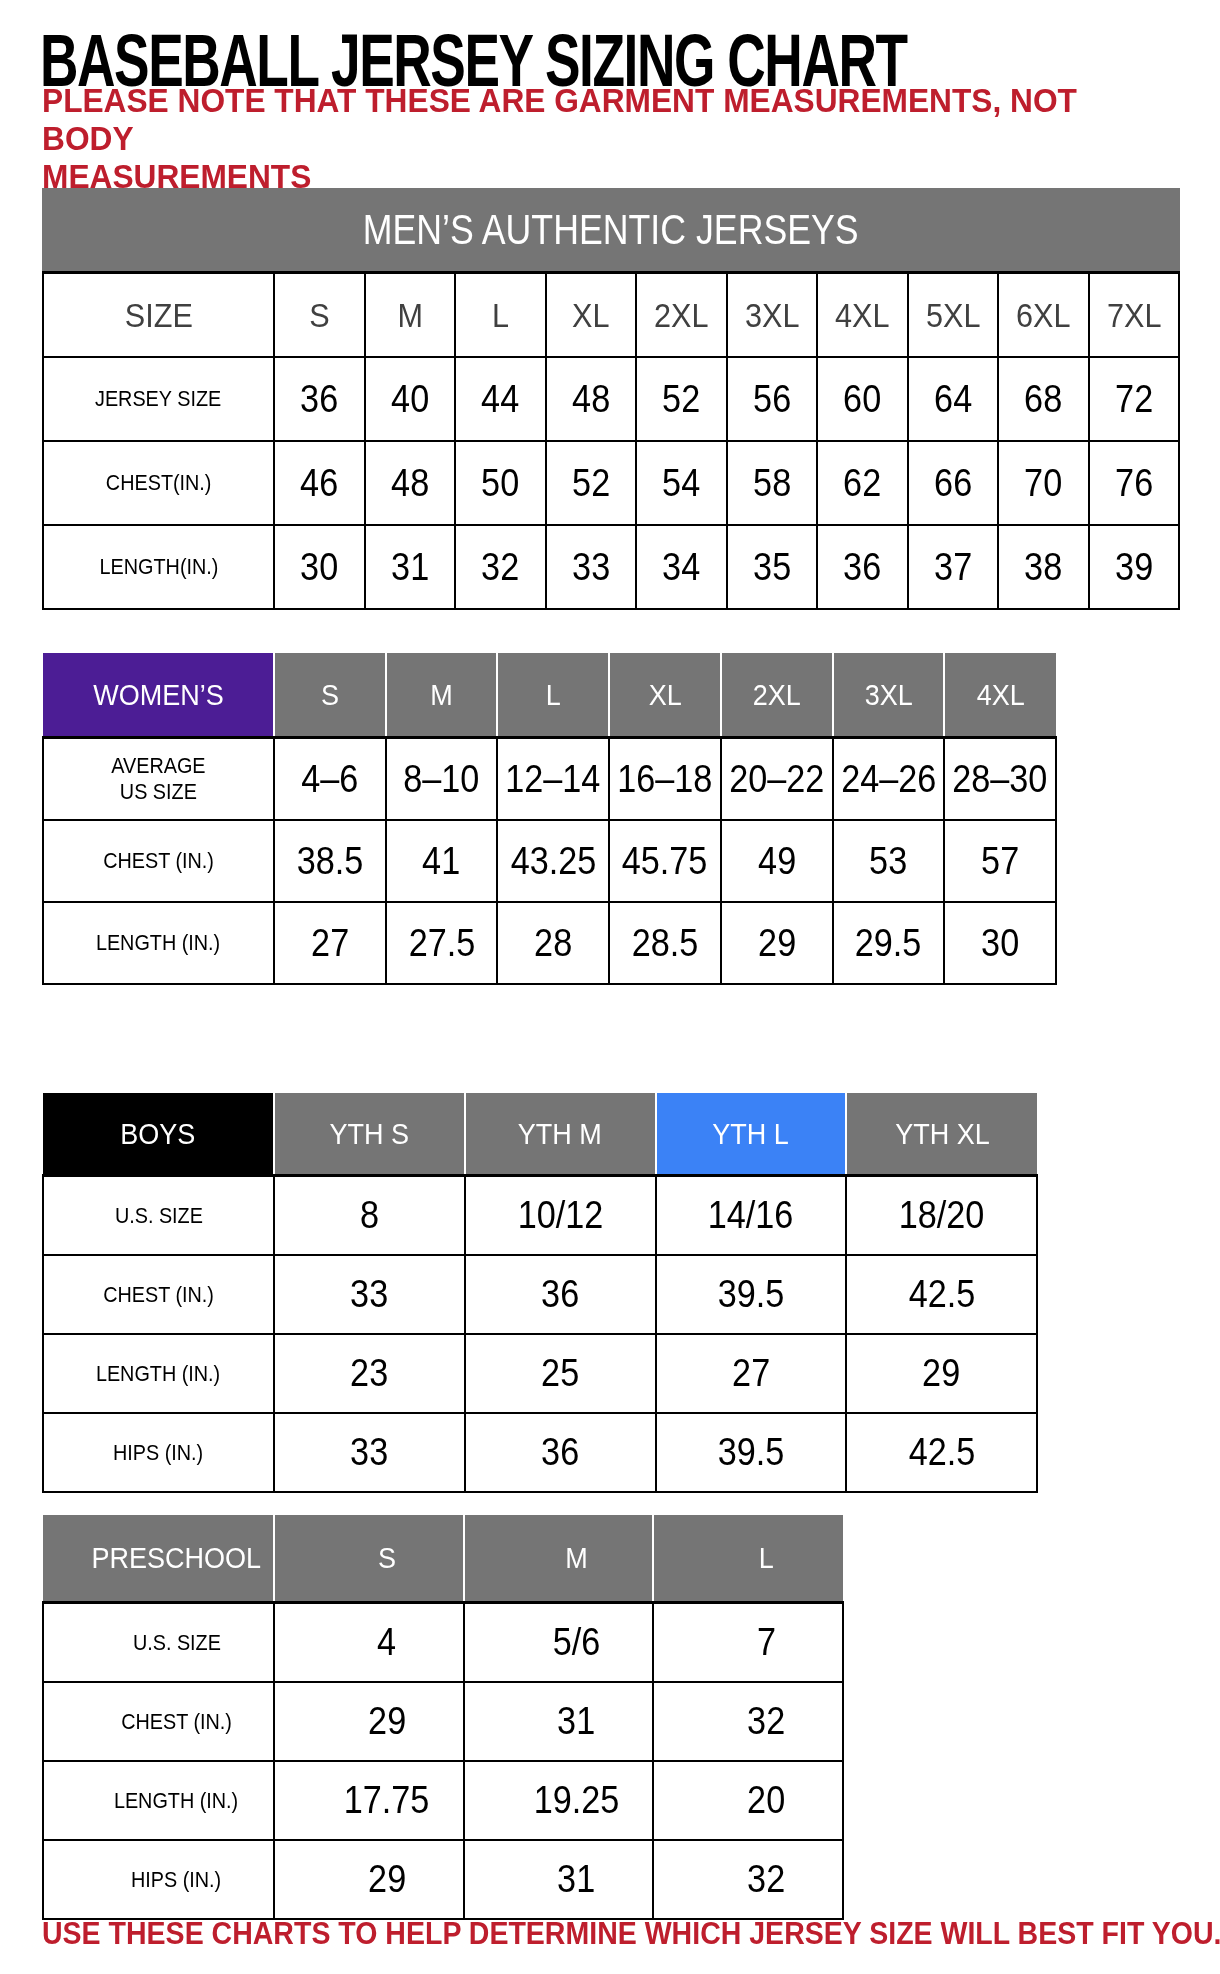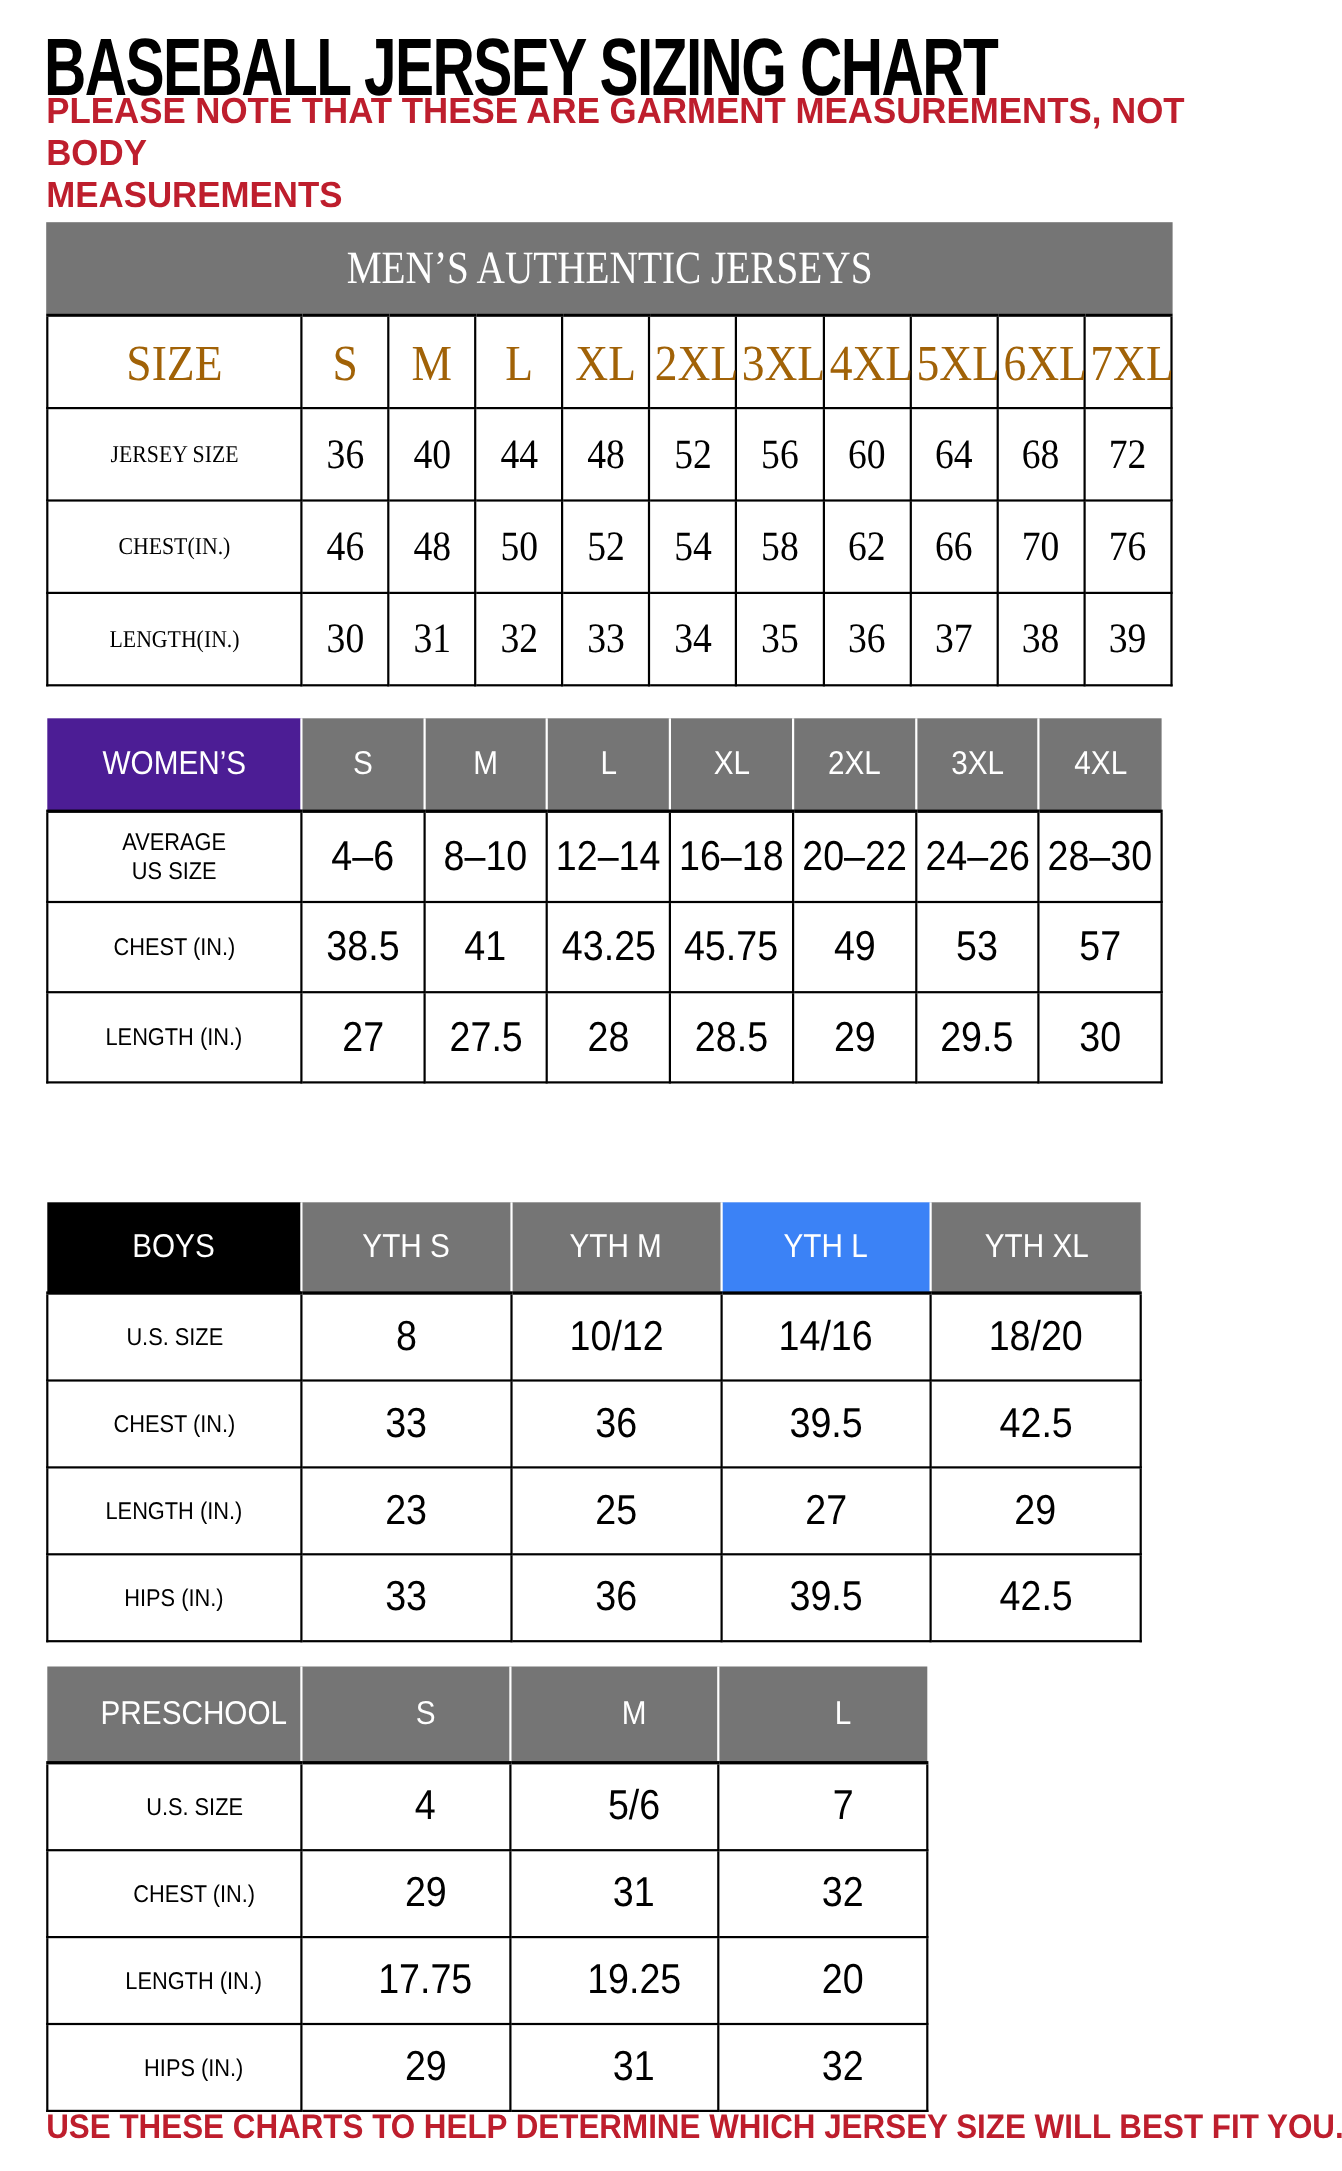--- a/index.html
+++ b/index.html
@@ -11,39 +11,39 @@
          letter-spacing:-2px;line-height:1;white-space:nowrap;
          transform:scaleX(.72);transform-origin:left top;}
   #note{position:absolute;left:42px;top:82px;font-size:33px;font-weight:bold;
         line-height:38px;white-space:pre-line;
         transform:scaleX(.96);transform-origin:left top;}
   #footer-note{position:absolute;left:42px;top:1916px;font-size:31px;font-weight:bold;
         white-space:nowrap;transform:scaleX(.92);transform-origin:left top;}
 
   
   .tblwrap{position:absolute;left:42px;}
-  .mens{top:202px;width:1024px;font-family:Liberation Serif, serif;}
+  .mens{top:188px;width:1138px;}
   .womens{top:653px;width:1015px;}
   .boys{top:1093px;width:996px;}
   .preschool{top:1515px;width:802px;}
 
   .banner{height:83px;display:flex;align-items:center;justify-content:center;
           color:#fff;font-size:42px;}
   .banner .t{transform:scaleX(.85);}
 
   table{border-collapse:collapse;table-layout:fixed;width:100%;}
   .mens table{border-top:3px solid #000;}
   td{text-align:center;vertical-align:middle;padding:0;}
   td.lbl,td.val{border:2px solid #000;background:#fff;}
   td.lbl{font-size:22px;white-space:pre-line;}
   td.val{font-size:38px;}
   td.hd{color:#fff;font-size:30px;border:none;border-bottom:3px solid #000;}
   td.hd + td.hd{border-left:2px solid #fff;}
-  .mens td.hd{color:#a16207;background:#fff !important;border:2px solid #000;
-              border-top:3px solid #000;font-size:46px;}
+  .mens td.hd{color:#404040;background:#fff !important;border:2px solid #000;
+              border-top:3px solid #000;font-size:34px;}
   .t{display:inline-block;transform:scaleX(.9);}
 
   .mens td{height:82px;}
   .womens td{height:80px;}
   .boys td{height:77px;}
   .preschool td{height:77px;padding-left:36px;}
   .womens td.hd{height:83px;}
   .boys td.hd{height:81px;}
   .preschool td.hd{height:86px;}
   .mens td.hd{height:82px;}

